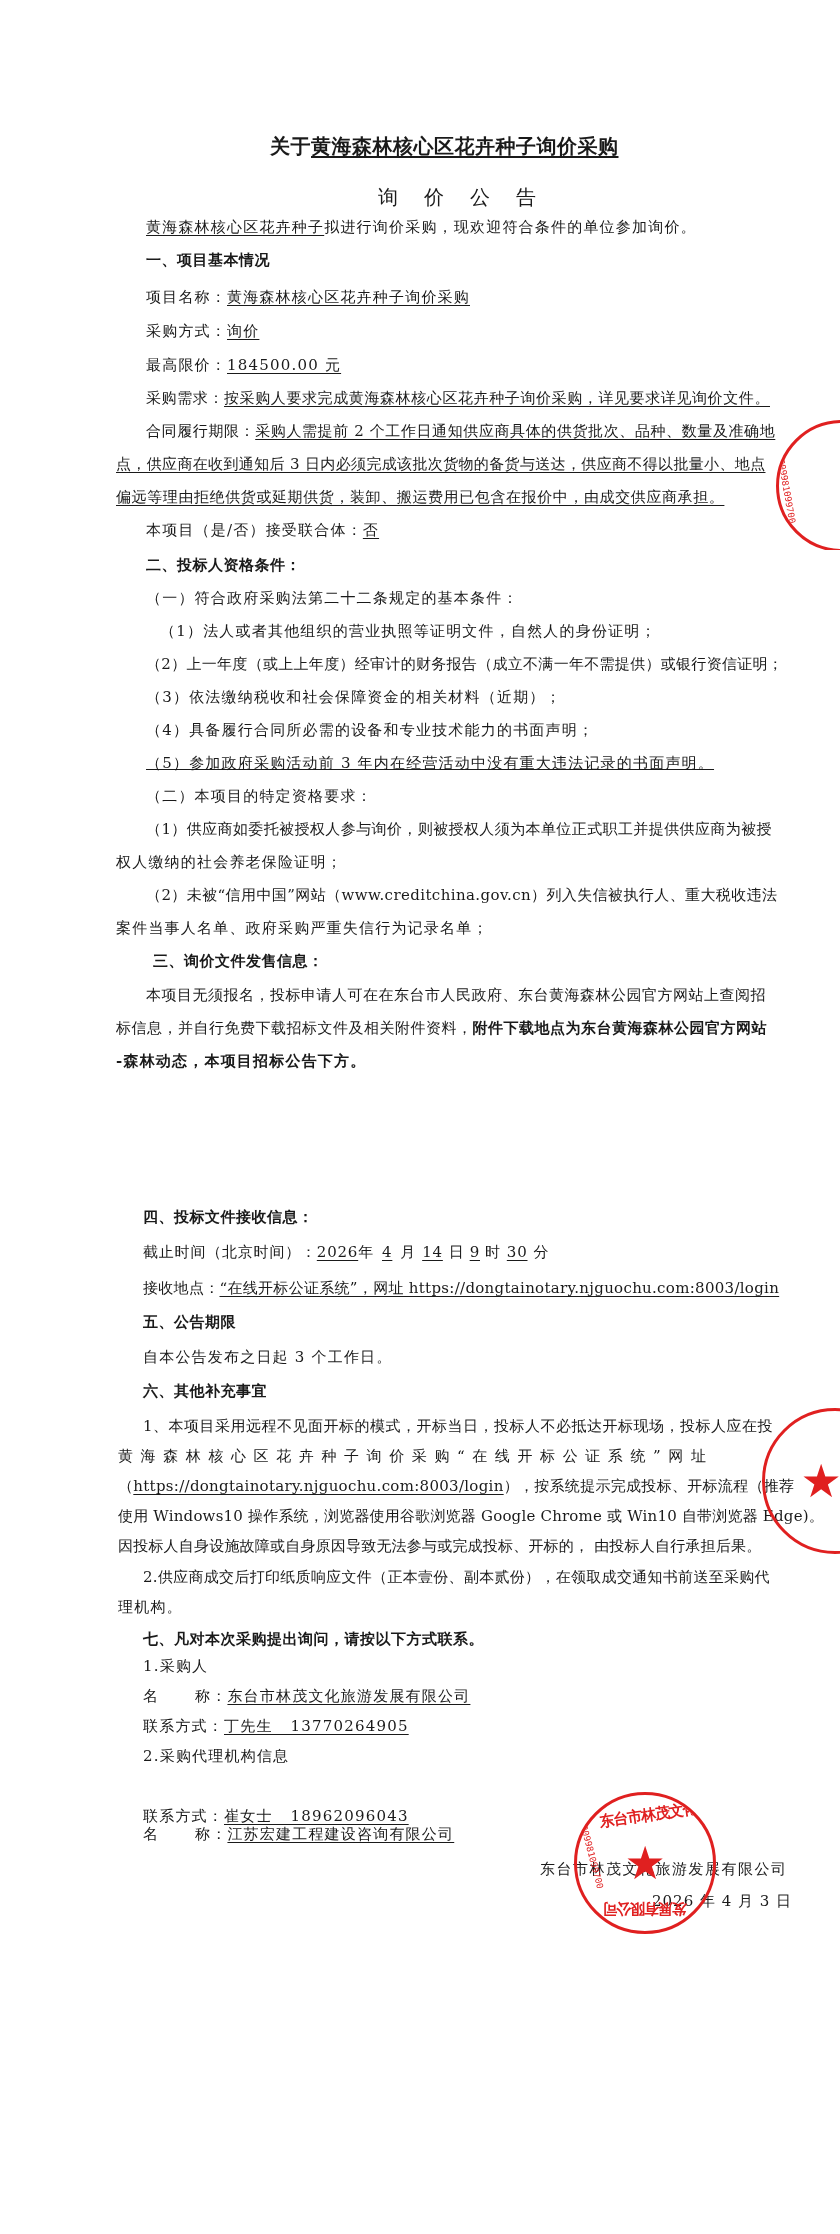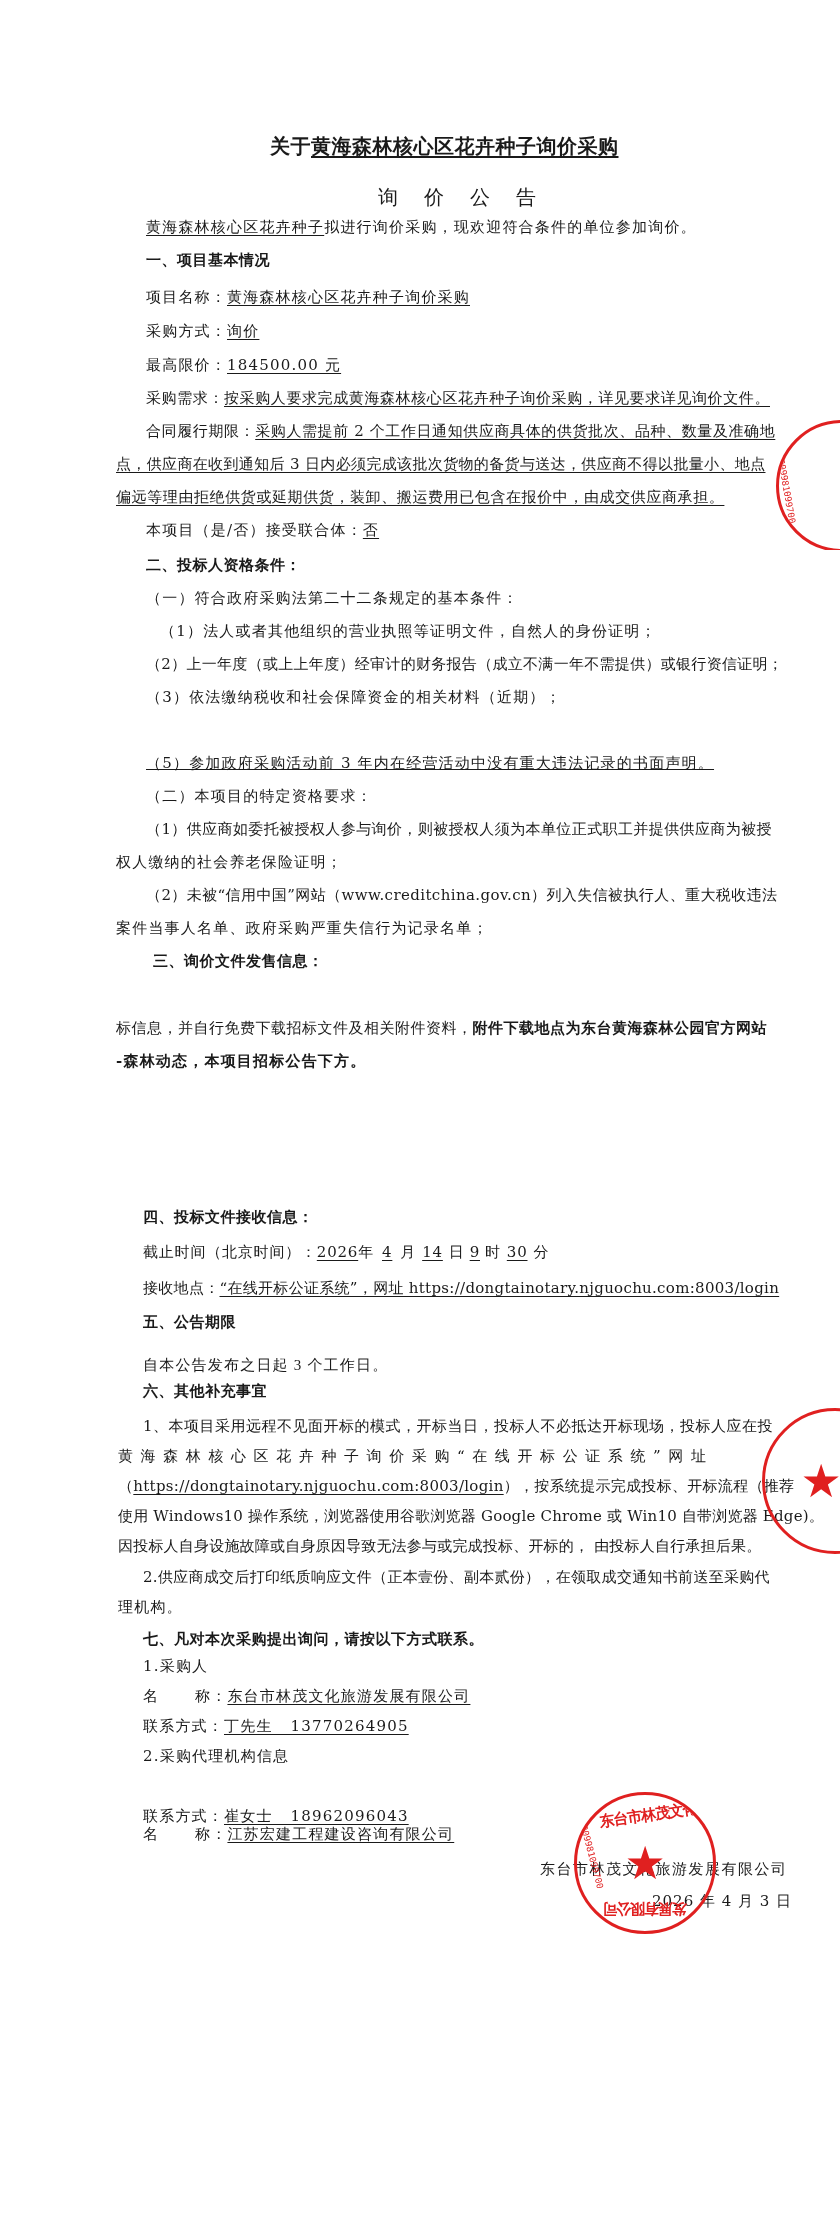--- a/index.html
+++ b/index.html
@@ -53,28 +53,30 @@
   <div class="line u" style="left:116px;top:488px;letter-spacing:0.6px;">偏远等理由拒绝供货或延期供货，装卸、搬运费用已包含在报价中，由成交供应商承担。</div>
   <div class="line" style="left:146px;top:521px;">
     <span>本项目（是/否）接受联合体：</span><span class="u">否</span>
   </div>
 
   <div class="line b" style="left:146px;top:556px;">二、投标人资格条件：</div>
   <div class="line" style="left:146px;top:589px;">（一）符合政府采购法第二十二条规定的基本条件：</div>
   <div class="line" style="left:160px;top:622px;">（1）法人或者其他组织的营业执照等证明文件，自然人的身份证明；</div>
   <div class="line" style="left:146px;top:655px;letter-spacing:0.3px;">（2）上一年度（或上上年度）经审计的财务报告（成立不满一年不需提供）或银行资信证明；</div>
   <div class="line" style="left:146px;top:688px;">（3）依法缴纳税收和社会保障资金的相关材料（近期）；</div>
+  <div class="line" style="left:146px;top:721px;">（4）具备履行合同所必需的设备和专业技术能力的书面声明；</div>
   <div class="line" style="left:146px;top:754px;text-decoration:underline;">（5）参加政府采购活动前 3 年内在经营活动中没有重大违法记录的书面声明。</div>
   <div class="line" style="left:146px;top:787px;">（二）本项目的特定资格要求：</div>
   <div class="line" style="left:146px;top:820px;letter-spacing:0.4px;">（1）供应商如委托被授权人参与询价，则被授权人须为本单位正式职工并提供供应商为被授</div>
   <div class="line" style="left:116px;top:853px;">权人缴纳的社会养老保险证明；</div>
   <div class="line" style="left:146px;top:886px;letter-spacing:0.4px;">（2）未被“信用中国”网站（www.creditchina.gov.cn）列入失信被执行人、重大税收违法</div>
   <div class="line" style="left:116px;top:919px;">案件当事人名单、政府采购严重失信行为记录名单；</div>
 
   <div class="line b" style="left:153px;top:952px;">三、询价文件发售信息：</div>
+  <div class="line" style="left:146px;top:986px;letter-spacing:0.5px;">本项目无须报名，投标申请人可在在东台市人民政府、东台黄海森林公园官方网站上查阅招</div>
   <div class="line" style="left:116px;top:1019px;letter-spacing:0.5px;">
     <span>标信息，并自行免费下载招标文件及相关附件资料，</span><span style="font-weight:bold;">附件下载地点为东台黄海森林公园官方网站</span>
   </div>
   <div class="line" style="left:116px;top:1052px;font-weight:bold;">-森林动态，本项目招标公告下方。</div>
 
   <div class="stamp-clip" style="left:776px;top:420px;width:64px;height:130px;">
     <div class="stamp" style="left:0;top:0;width:126px;height:126px;">
       <div class="num" style="left:6px;top:30px;transform:rotate(80deg);transform-origin:left top;">3209981099700</div>
     </div>
   </div>
@@ -83,21 +85,21 @@
 <div class="page" style="top:1160px;height:1000px;">
   <div class="line b" style="left:143px;top:48px;">四、投标文件接收信息：</div>
   <div class="line" style="left:143px;top:83px;letter-spacing:0.8px;">
     <span>截止时间（北京时间）：</span><span class="u">2026</span><span>年</span><span class="u" style="padding:0 8px;">4</span><span>月</span><span class="u" style="padding:0 6px;">14</span><span>日</span><span class="u" style="padding:0 5px;">9</span><span>时</span><span class="u" style="padding:0 6px;">30</span><span>分</span>
   </div>
   <div class="line" style="left:143px;top:119px;letter-spacing:0.3px;">
     <span>接收地点：</span><span class="u">“在线开标公证系统”，网址 https://dongtainotary.njguochu.com:8003/login</span>
   </div>
 
   <div class="line b" style="left:143px;top:153px;">五、公告期限</div>
-  <div class="line" style="left:143px;top:196px;font-family:Liberation Serif, serif;">自本公告发布之日起 3 个工作日。</div>
+  <div class="line" style="left:143px;top:188px;">自本公告发布之日起 3 个工作日。</div>
 
   <div class="line b" style="left:143px;top:222px;">六、其他补充事宜</div>
   <div class="line" style="left:143px;top:257px;letter-spacing:0.5px;">1、本项目采用远程不见面开标的模式，开标当日，投标人不必抵达开标现场，投标人应在投</div>
   <div class="line" style="left:118px;top:287px;letter-spacing:7.6px;">黄海森林核心区花卉种子询价采购“在线开标公证系统”网址</div>
   <div class="line" style="left:118px;top:317px;letter-spacing:0.3px;">
     <span>（</span><span class="u">https://dongtainotary.njguochu.com:8003/login</span><span>），按系统提示完成投标、开标流程（推荐</span>
   </div>
   <div class="line" style="left:118px;top:347px;letter-spacing:0.2px;">使用 Windows10 操作系统，浏览器使用谷歌浏览器 Google Chrome 或 Win10 自带浏览器 Edge)。</div>
   <div class="line" style="left:118px;top:377px;letter-spacing:0.2px;">因投标人自身设施故障或自身原因导致无法参与或完成投标、开标的， 由投标人自行承担后果。</div>
   <div class="line" style="left:143px;top:408px;letter-spacing:0.3px;">2.供应商成交后打印纸质响应文件（正本壹份、副本贰份），在领取成交通知书前送至采购代</div>

